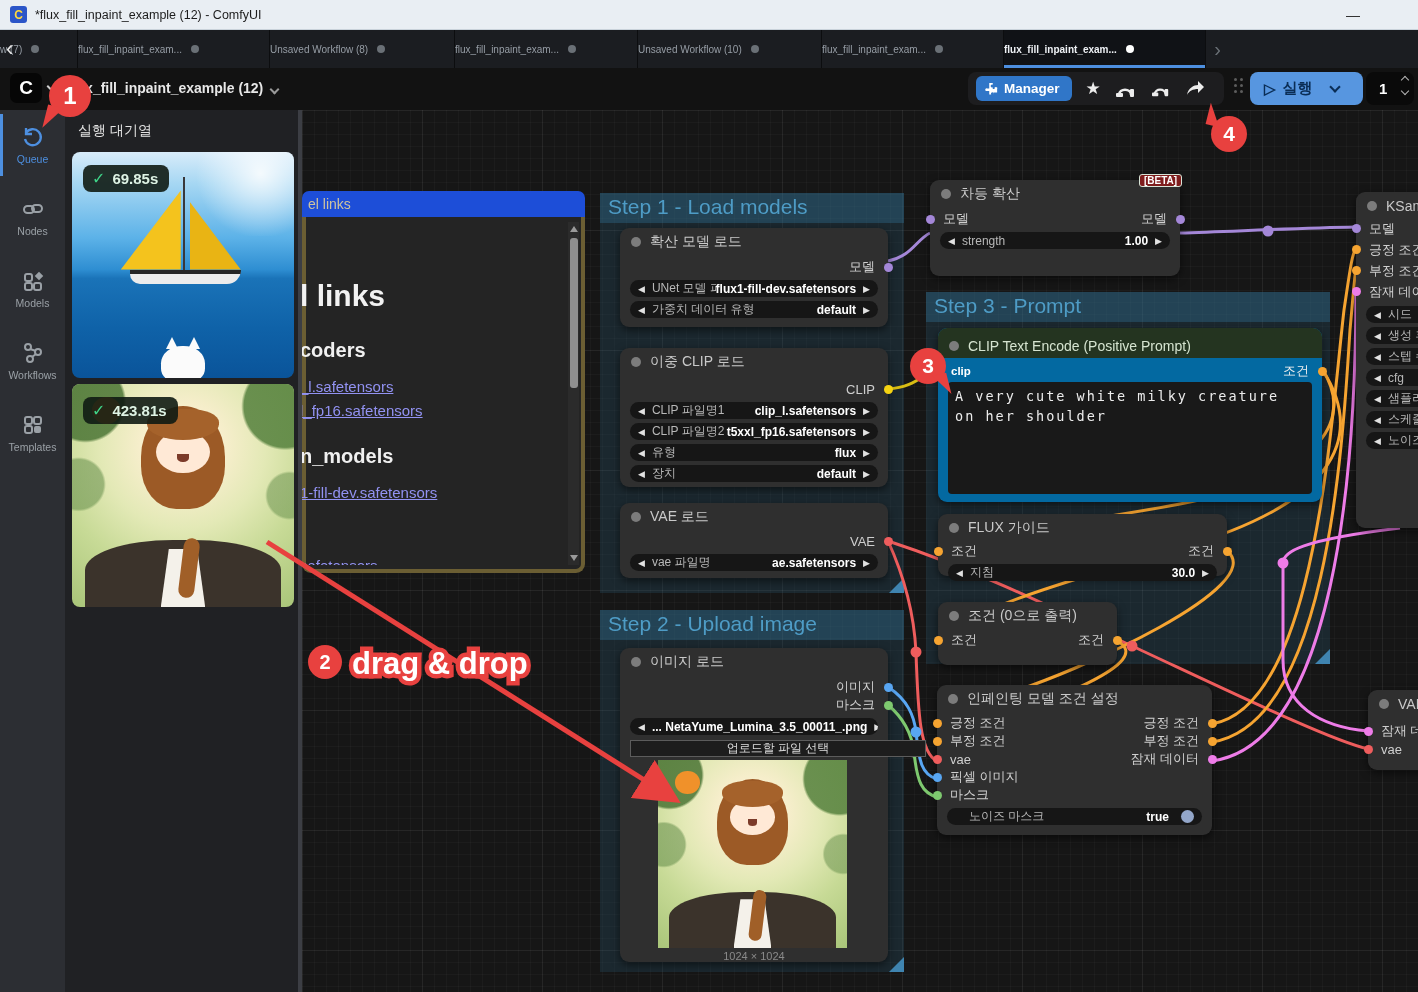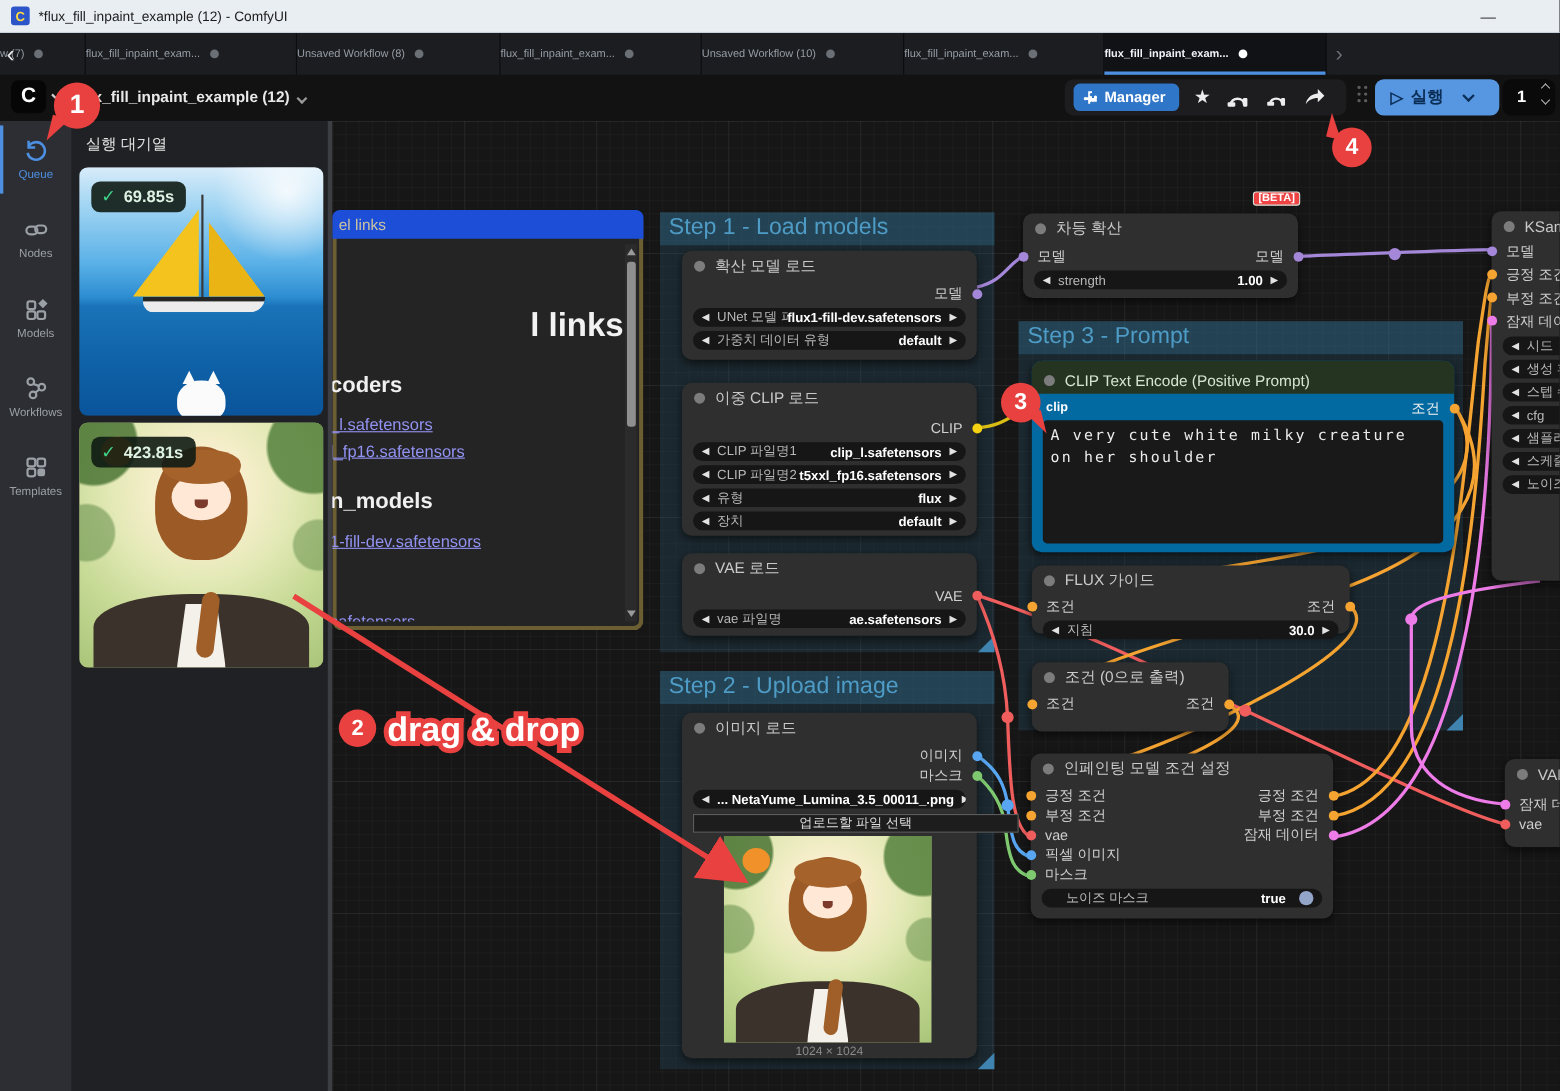--- a/index.html
+++ b/index.html
@@ -155,30 +155,30 @@
   .img-size { position:absolute; width:100%; text-align:center; color:#8a8a8a; font-size:11px; }
   .toggle-pill { justify-content:flex-start; }
   .toggle-pill .knob { width:13px; height:13px; border-radius:50%; background:#93a6c9; margin-left:5px; flex:none; }
 
   
   .node.green { background:#0369a1; }
   .node.green .node-title { background:#243420; border-radius:9px 9px 0 0; color:#d6e4d0; height:30px; padding-top:6px; }
   .prompt-box { position:absolute; left:10px; right:10px; top:54px; bottom:8px; background:#191919;
     border-radius:4px; color:#ececec; font-family:"DejaVu Sans Mono","Liberation Mono",monospace;
     font-size:13.5px; padding:5px 7px; line-height:1.45; letter-spacing:2px; }
-  .beta-badge { position:absolute; background:#ef4444; border:1px solid #d7e4d7; border-radius:3px;
+  .beta-badge { position:absolute; background:#7f1d1d; border:1px solid #d7e4d7; border-radius:3px;
     color:#fff; font-size:10px; font-weight:bold; padding:0 4px; z-index:5; }
 
   
   .note { position:absolute; left:302px; top:192px; width:283px; height:381px; z-index:3;
     border:4px solid #6b5e33; border-top:none; border-radius:9px; background:#242424; }
   .note-titlebar { height:26px; background:#1d4ed8; border-radius:7px 7px 0 0; margin:-1px -4px 0 -4px;
     color:#cdc3a0; font-size:14px; display:flex; align-items:center; padding-left:6px; }
   .note-body { position:absolute; left:-6px; right:14px; top:32px; bottom:4px; overflow:hidden; }
-  .note h1 { color:#f2f2f2; font-size:30px; margin:55px 0 0 0;text-align:right; }
+  .note h1 { color:#f2f2f2; font-size:30px; margin:55px 0 0 0; }
   .note h2 { color:#f0f0f0; font-size:20px; margin:26px 0 0 0; }
   .note a { display:block; color:#9292f2; font-size:15px; text-decoration:underline; margin-top:7px; }
   .note .gap { margin-top:16px; }
   .note-scroll { position:absolute; right:2px; top:30px; bottom:4px; width:11px; background:#2b2b2b; }
   .note-thumb { position:absolute; left:1.5px; top:16px; width:8px; height:150px; background:#8f8f8f; border-radius:3px; }
   .scroll-arrow { position:absolute; left:2px; width:0; height:0; border-left:4px solid transparent; border-right:4px solid transparent; }
   .scroll-arrow.up { top:4px; border-bottom:6px solid #9a9a9a; }
   .scroll-arrow.dn { bottom:4px; border-top:6px solid #9a9a9a; }
 
   
@@ -500,21 +500,21 @@
           <div class="jacket"></div>
           <div class="shirt"></div>
           <div class="braid"></div>
         </div>
     </div>
     <div class="img-size" style="top:302px">1024 × 1024</div>
   </div>
 
   <div class="beta-badge" style="left:1139px;top:174px">[BETA]</div>
 
-  <div class="node" style="left:930px;top:194px;width:250px;height:77px">
+  <div class="node" style="left:930px;top:180px;width:250px;height:96px">
     <div class="node-title">
         <span class="collapse-dot"></span>
         <span>차등 확산</span>
       </div>
     <div class="slot-row" style="margin-top:6px">
         <span>모델</span>
         <span class="right">모델</span>
         <span class="sdot in c-model"></span>
         <span class="sdot out c-model"></span>
       </div>

